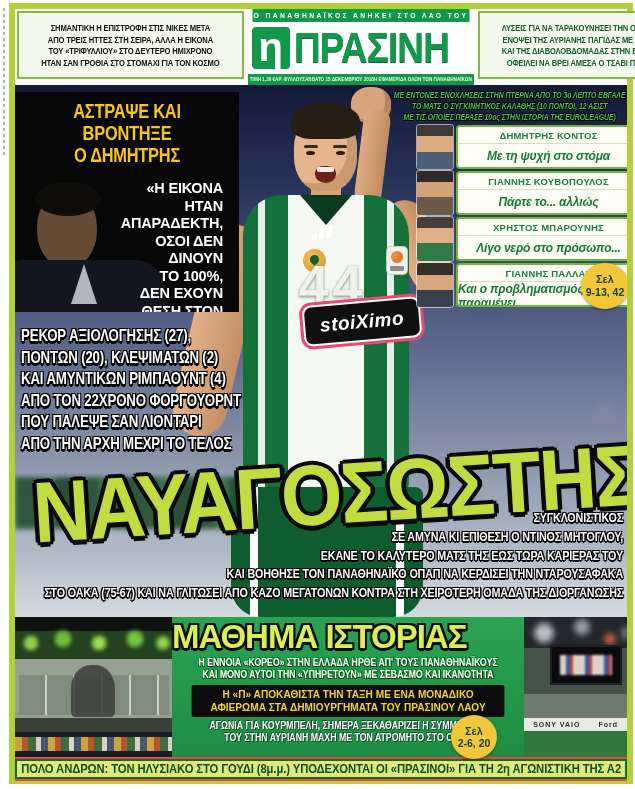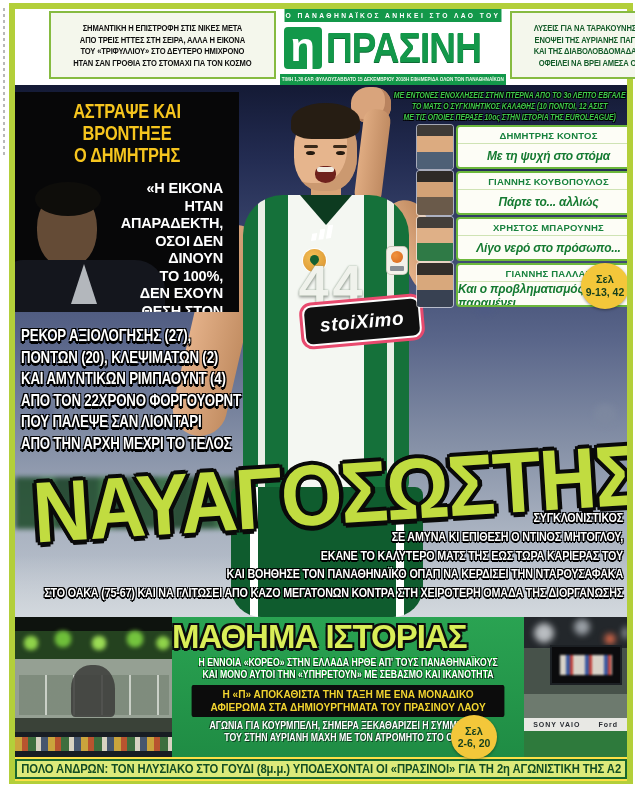--- a/index.html
+++ b/index.html
@@ -7,21 +7,21 @@
   .page{position:relative;width:635px;height:789px;background:#fff;overflow:hidden;
         font-family:"Liberation Sans","DejaVu Sans",sans-serif;}
   
   .spine{position:absolute;left:0;top:0;width:9px;height:789px;background:#fff;}
   .spine::before{content:"";position:absolute;left:3px;top:8px;width:2px;height:150px;
       background:repeating-linear-gradient(#9a9a9a 0 3px,transparent 3px 6px);opacity:.7;}
   
   .frame{position:absolute;left:9px;top:3px;width:624px;height:781px;border:6px solid #b3cf3a;background:#fff;}
 
   
-  .header{position:absolute;left:15px;top:9px;width:612px;height:76px;background:#fff;display:flex;padding-left:32px;}
+  .header{position:absolute;left:15px;top:9px;width:612px;height:76px;background:#fff;display:flex;}
   .teaser{border:2px solid #86bb41;background:#f4f7ec;margin:2px;flex:0 0 182px;height:68px;
           display:flex;align-items:center;justify-content:center;text-align:center;}
   .teaser .tx{font-weight:bold;font-size:9.5px;line-height:11.5px;color:#101010;
           transform:scaleX(.8);letter-spacing:-.2px;white-space:nowrap;}
   .teaser.right .tx{color:#145c2a;}
   .teaser.right{flex:0 0 190px;}
   .masthead{flex:1;margin:0 2px;position:relative;background:#fff;display:flex;flex-direction:column;}
   .mast-top{height:13px;background:#13984a;color:#fff;font-size:7px;font-weight:bold;
             letter-spacing:2.5px;text-align:center;line-height:13px;white-space:nowrap;transform:scaleX(.96);}
   .mast-mid{flex:1;display:flex;align-items:center;justify-content:center;gap:4px;padding:1px 0;}
@@ -158,21 +158,21 @@
      text-shadow:-2px -2px 0 #0c0c0c,2px -2px 0 #0c0c0c,-2px 2px 0 #0c0c0c,2px 2px 0 #0c0c0c,0 3px 0 #0c0c0c;}
   .hist-sub{margin-top:2px;text-align:center;color:#fff;font-weight:bold;font-size:10.3px;line-height:12.2px;white-space:nowrap;
      transform:scaleX(.85);transform-origin:center top;
      text-shadow:-1px -1px 0 #0a2,1px 1px 0 rgba(0,0,0,.55),-1px 1px 0 rgba(0,0,0,.55),1px -1px 0 rgba(0,0,0,.55);}
   .hist-sub.plain{text-shadow:1px 1px 0 rgba(0,0,0,.55),-1px -1px 0 rgba(0,0,0,.45);}
   .hist-bar{margin:4px 6px 3px 6px;background:#0c0c0c;border-radius:2px;padding:3px 2px;text-align:center;
      color:#f2d430;font-weight:bold;font-size:11px;line-height:12.8px;white-space:nowrap;transform:scaleX(.92);}
   .ref2{left:436px;top:98px;width:46px;height:44px;z-index:5;}
 
   
-  .footer{position:absolute;left:15px;top:757px;width:612px;height:24px;background:#fde047;display:flex;align-items:center;justify-content:center;}
+  .footer{position:absolute;left:15px;top:757px;width:612px;height:24px;background:#ef4444;display:flex;align-items:center;justify-content:center;}
   .footer-in{margin:2px 4px;width:100%;height:20px;border:2px solid #17672f;background:#dcea7a;
      display:flex;align-items:center;justify-content:center;}
   .footer-in span{color:#124d24;font-weight:bold;font-size:12.5px;white-space:nowrap;transform:scaleX(.9);letter-spacing:-.1px;}
 </style>
 </head>
 <body>
 
 <div class="page">
   <div class="spine"></div>
   <div class="frame"></div>

